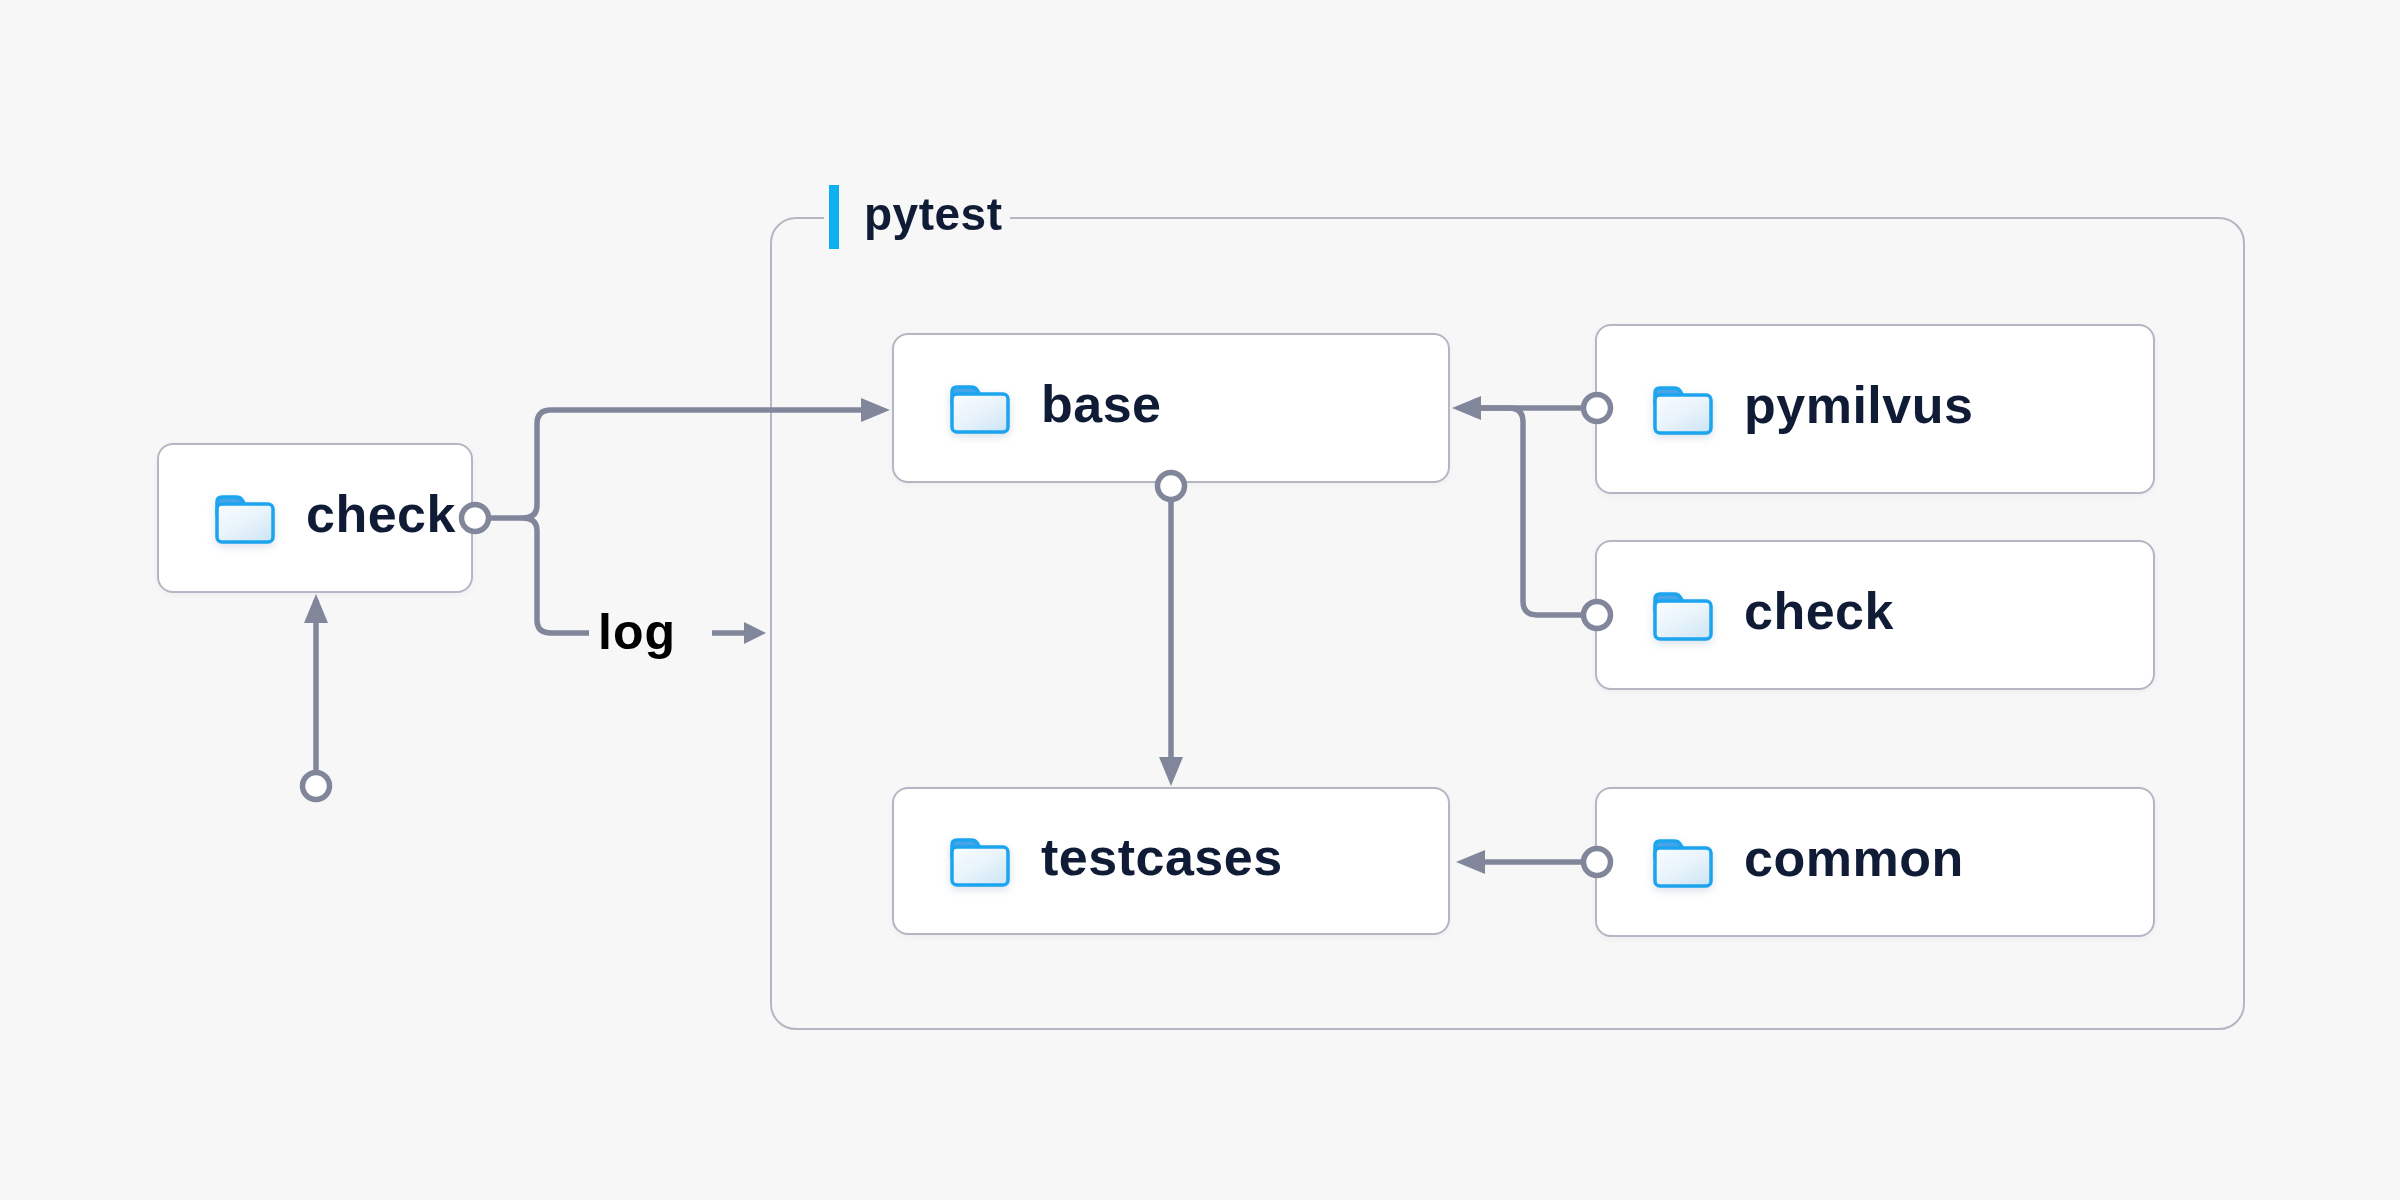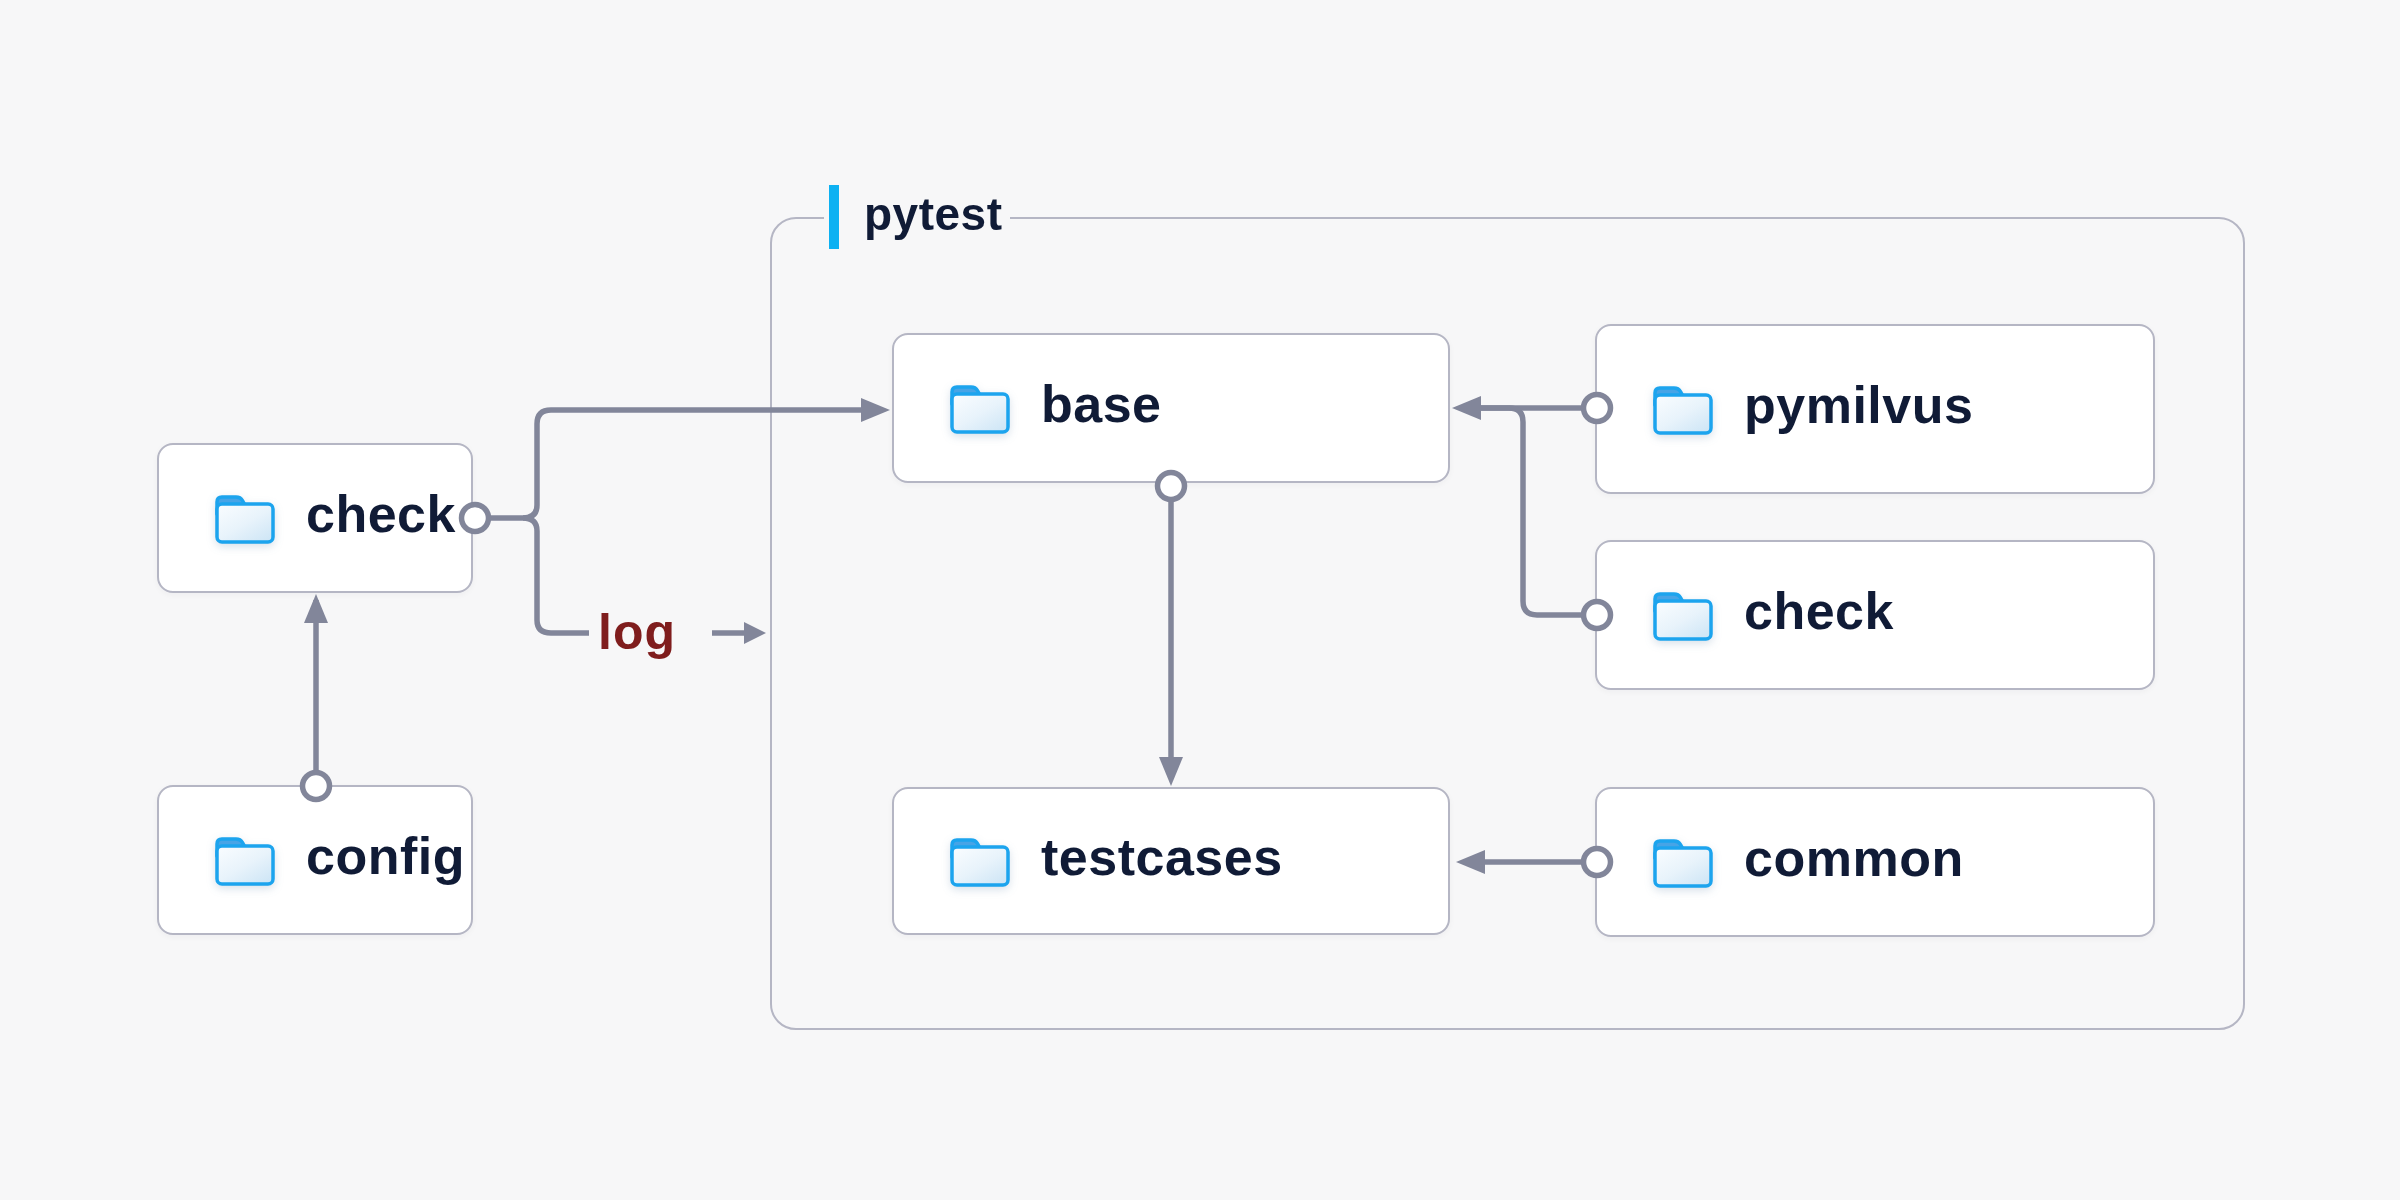--- a/index.html
+++ b/index.html
@@ -96,21 +96,21 @@
     fill: #ffffff;
     stroke: #82869a;
     stroke-width: 5.5;
   }
 
   .edge-label {
     position: absolute;
     left: 598px; top: 604px;
     font-size: 50px;
     font-weight: 600;
-    color: #7f1d1d;
+    color: #000000;
     letter-spacing: 1px;
     line-height: 56px;
     z-index: 4;
   }
 </style>
 </head>
 <body>
 
 <div class="canvas">
 
@@ -131,27 +131,20 @@
   </div>
 
   <div class="node" style="left:157px;top:443px;width:316px;height:150px">
     <svg class="folder" viewBox="0 0 66 56">
       <path d="M5 24 V12 Q5 7 10 7 L24 7 Q28.5 7 30.5 10.5 L34 17 Z" fill="#47a4e6" stroke="#1ca4ee" stroke-width="3.5" stroke-linejoin="round"></path>
       <rect x="5" y="14" width="56" height="38" rx="5" fill="url(#folderGrad)" stroke="#1ca4ee" stroke-width="3.5"></rect>
     </svg>
     <span class="node-label">check</span>
   </div>
 
-  <div class="node" style="left:157px;top:785px;width:316px;height:150px">
-    <svg class="folder" viewBox="0 0 66 56">
-      <path d="M5 24 V12 Q5 7 10 7 L24 7 Q28.5 7 30.5 10.5 L34 17 Z" fill="#47a4e6" stroke="#1ca4ee" stroke-width="3.5" stroke-linejoin="round"></path>
-      <rect x="5" y="14" width="56" height="38" rx="5" fill="url(#folderGrad)" stroke="#1ca4ee" stroke-width="3.5"></rect>
-    </svg>
-    <span class="node-label">config</span>
-  </div>
 
   <div class="node" style="left:892px;top:333px;width:558px;height:150px">
     <svg class="folder" viewBox="0 0 66 56">
       <path d="M5 24 V12 Q5 7 10 7 L24 7 Q28.5 7 30.5 10.5 L34 17 Z" fill="#47a4e6" stroke="#1ca4ee" stroke-width="3.5" stroke-linejoin="round"></path>
       <rect x="5" y="14" width="56" height="38" rx="5" fill="url(#folderGrad)" stroke="#1ca4ee" stroke-width="3.5"></rect>
     </svg>
     <span class="node-label">base</span>
   </div>
 
   <div class="node" style="left:1595px;top:324px;width:560px;height:170px">

